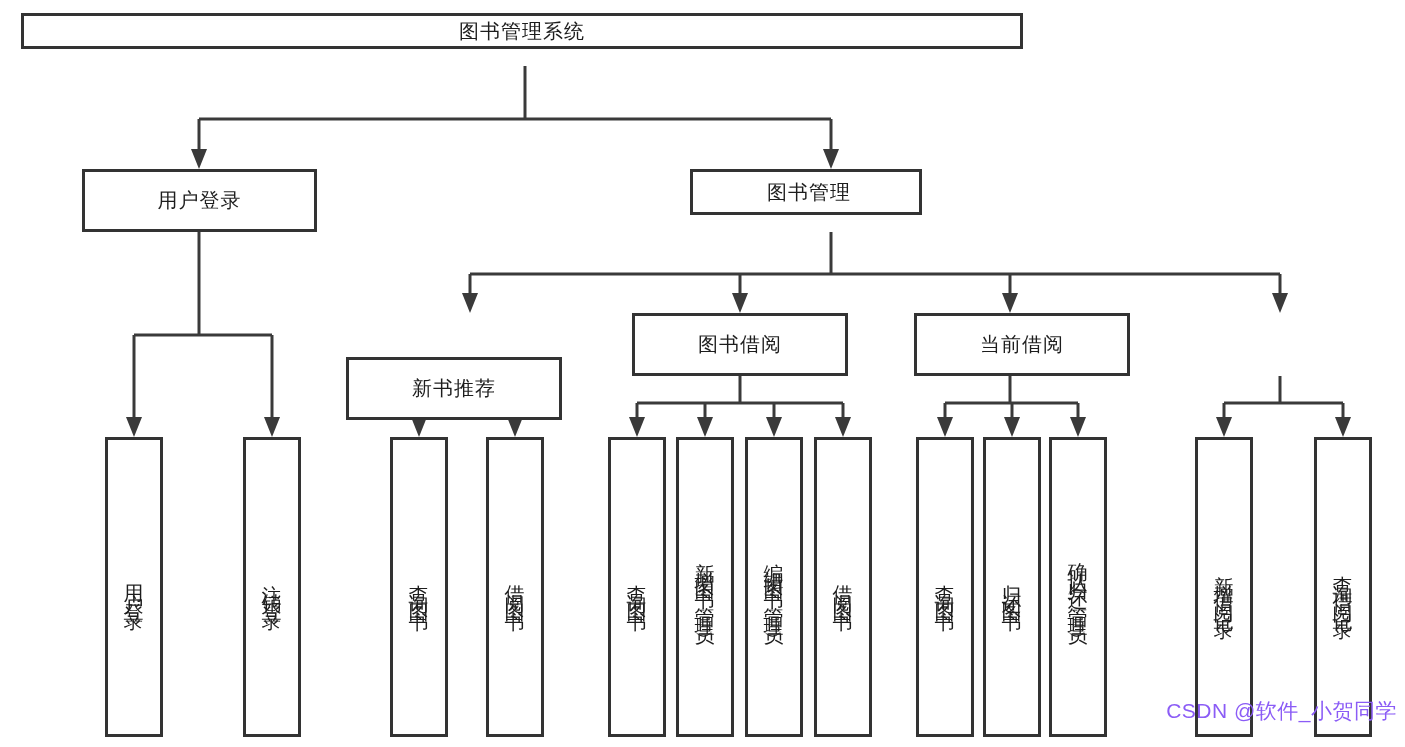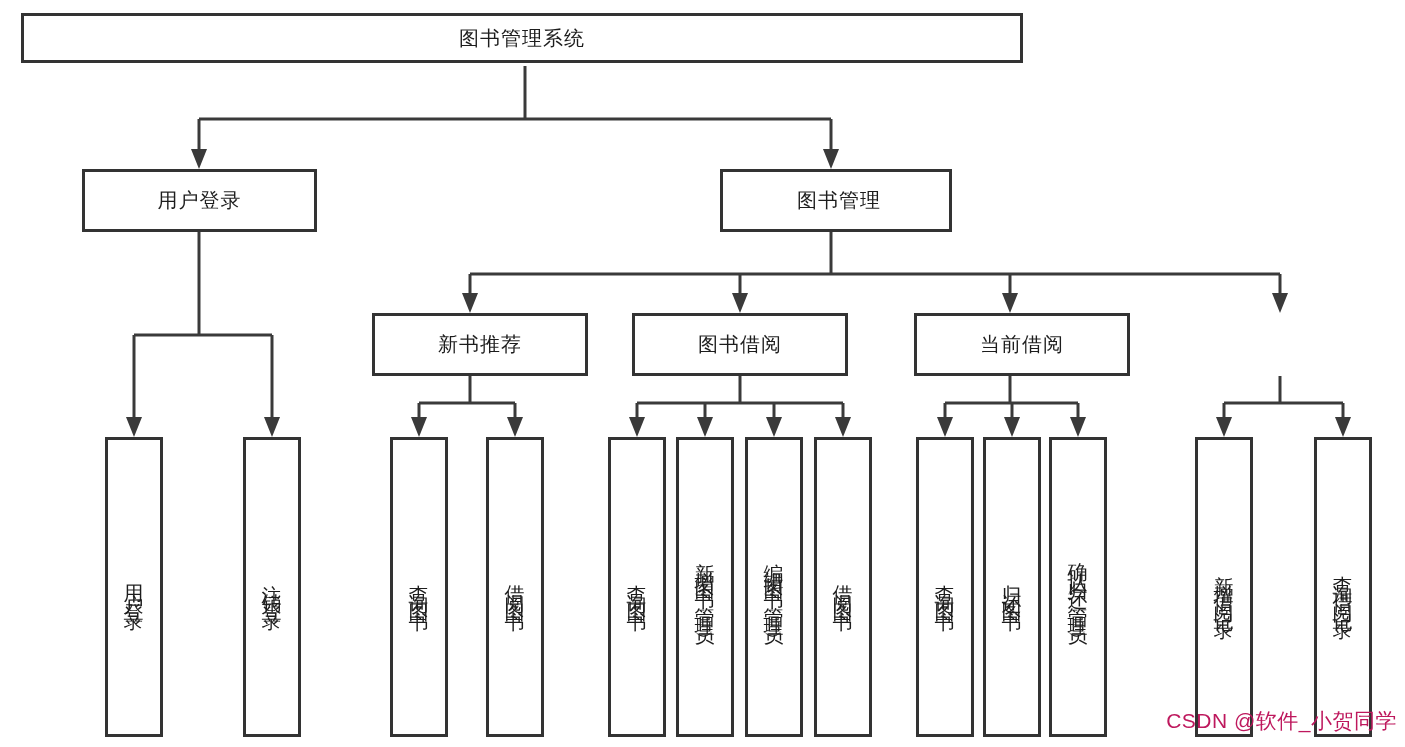--- a/index.html
+++ b/index.html
@@ -14,43 +14,43 @@
     z-index:1;color:#1d1d1d;
   }
   .h .lbl{font-size:20px;letter-spacing:1px;white-space:nowrap;}
   .v{top:437px;width:58px;height:300px;}
   .v .vlbl{
     writing-mode:vertical-rl;text-orientation:mixed;
     font-size:20px;letter-spacing:9px;line-height:1;
   }
   .lvl3{top:313px;width:216px;height:63px;}
   
-  #nd-root{left:21px;top:13px;width:1002px;height:50px;}
+  #nd-root{left:21px;top:13px;width:1002px;height:36px;}
   #nd-user-login{left:82px;top:169px;width:235px;height:63px;}
-  #nd-book-mgmt{left:720px;top:169px;width:232px;height:63px;padding-left:6px;}
-  #nd-new-book-rec{left:372px;}
+  #nd-book-mgmt{left:690px;top:169px;width:232px;height:46px;padding-left:6px;}
+  #nd-new-book-rec{left:346px;margin-top:44px;}
   #nd-book-borrow{left:632px;justify-content:center;}
   #nd-current-borrow{left:914px;}
   #nd-borrow-records{left:1172px;}
   #nd-u1{left:105px;}
   #nd-u2{left:243px;}
   #nd-n1{left:390px;}
   #nd-n2{left:486px;}
   #nd-b1{left:608px;}
   #nd-b2{left:676px;}
   #nd-b3{left:745px;}
   #nd-b4{left:814px;}
   #nd-c1{left:916px;}
   #nd-c2{left:983px;}
   #nd-c3{left:1049px;}
   #nd-r1{left:1195px;}
   #nd-r2{left:1314px;}
   .watermark{
-    position:absolute;right:8px;bottom:12px;z-index:3;
-    font-size:21px;color:#be185d;letter-spacing:.5px;white-space:nowrap;
+    position:absolute;right:8px;bottom:22px;z-index:3;
+    font-size:21px;color:#8b5cf6;letter-spacing:.5px;white-space:nowrap;
   }
 </style>
 </head>
 <body>
 
 <div class="canvas">
 
   <svg id="connectors" width="1405" height="747" viewBox="0 0 1405 747">
       <line x1="525" y1="66" x2="525" y2="119" stroke="#3a3a3a" stroke-width="3"></line>
       <line x1="199" y1="119" x2="831" y2="119" stroke="#3a3a3a" stroke-width="3"></line>

